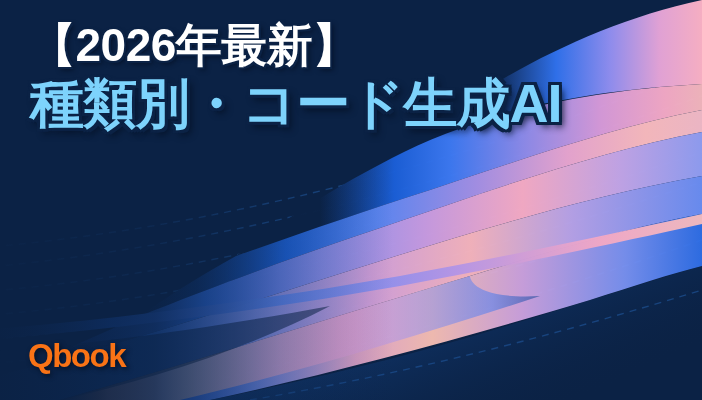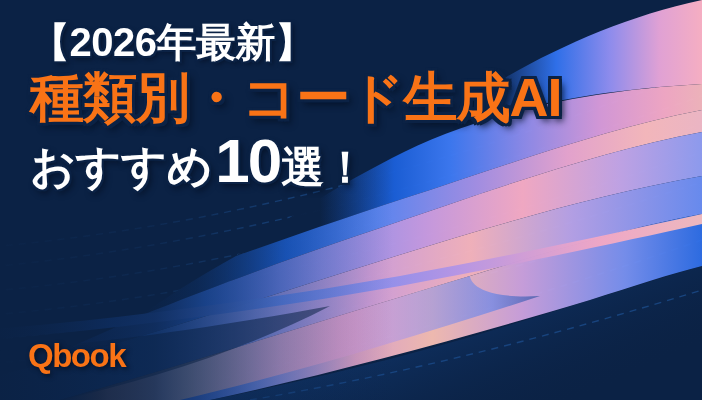--- a/index.html
+++ b/index.html
@@ -37,33 +37,33 @@
     z-index: 5;
   }
 
   .line {
     white-space: nowrap;
     line-height: 1;
     font-weight: 700;
   }
 
   .line-1 {
-    font-size: 40px;
+    font-size: 46px;
     color: #ffffff;
     letter-spacing: -0.5px;
     margin-bottom: 8px;
     text-shadow:
        2px 2px 0 #0b2245, -2px 2px 0 #0b2245,
        2px -2px 0 #0b2245, -2px -2px 0 #0b2245,
        3px 3px 5px rgba(4,14,32,.75);
   }
 
   .line-2 {
     font-size: 54px;
-    color: #f97316;
+    color: #7dd3fc;
     letter-spacing: -1px;
     margin-bottom: 6px;
     text-shadow:
        3px 3px 0 #0b2245, -3px 3px 0 #0b2245,
        3px -3px 0 #0b2245, -3px -3px 0 #0b2245,
        0 3px 0 #0b2245, 0 -3px 0 #0b2245,
        3px 0 0 #0b2245, -3px 0 0 #0b2245,
        4px 5px 7px rgba(4,14,32,.85);
   }
 
@@ -259,22 +259,17 @@
       </linearGradient>
     </defs>
   </svg>
 
   <div class="copy">
 
     <div class="line line-1">【2026年最新】</div>
 
     <div class="line line-2">種類別・コード生成AI</div>
 
-    <div class="line line-3">
-      <span>おすすめ</span>
-      <span class="big-num">10</span>
-      <span class="tail">選！</span>
-    </div>
   </div>
 
   <div class="logo">Qbook</div>
 
 </div>
 
 </body></html>

